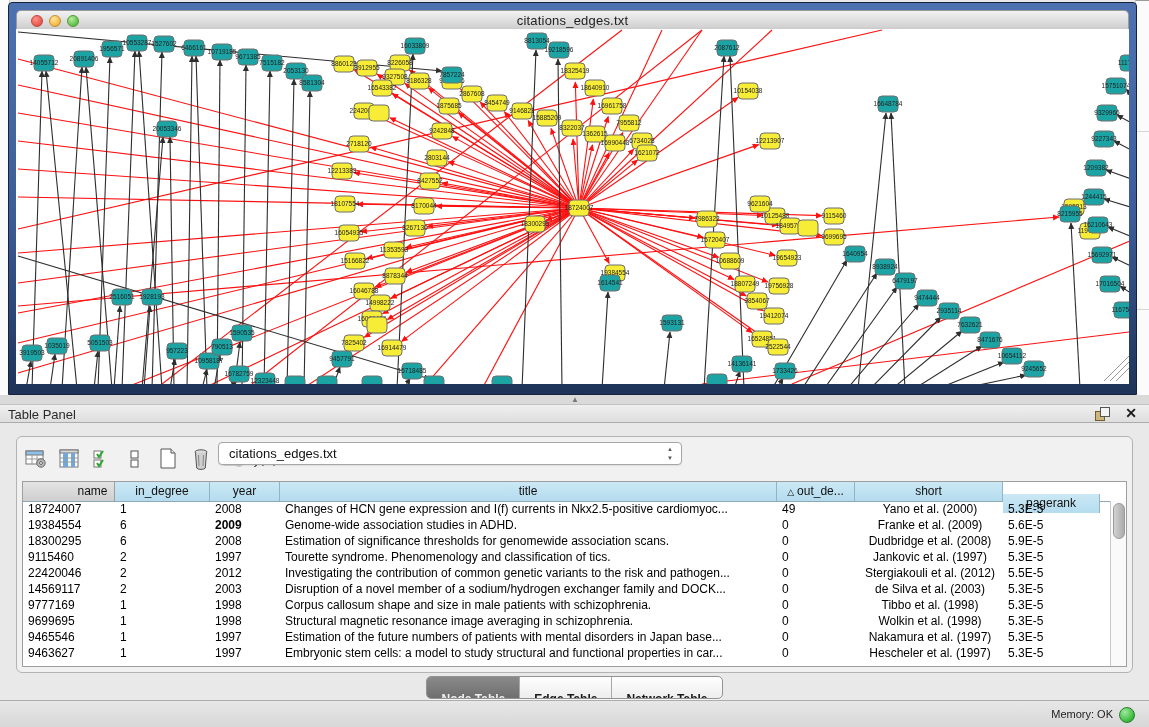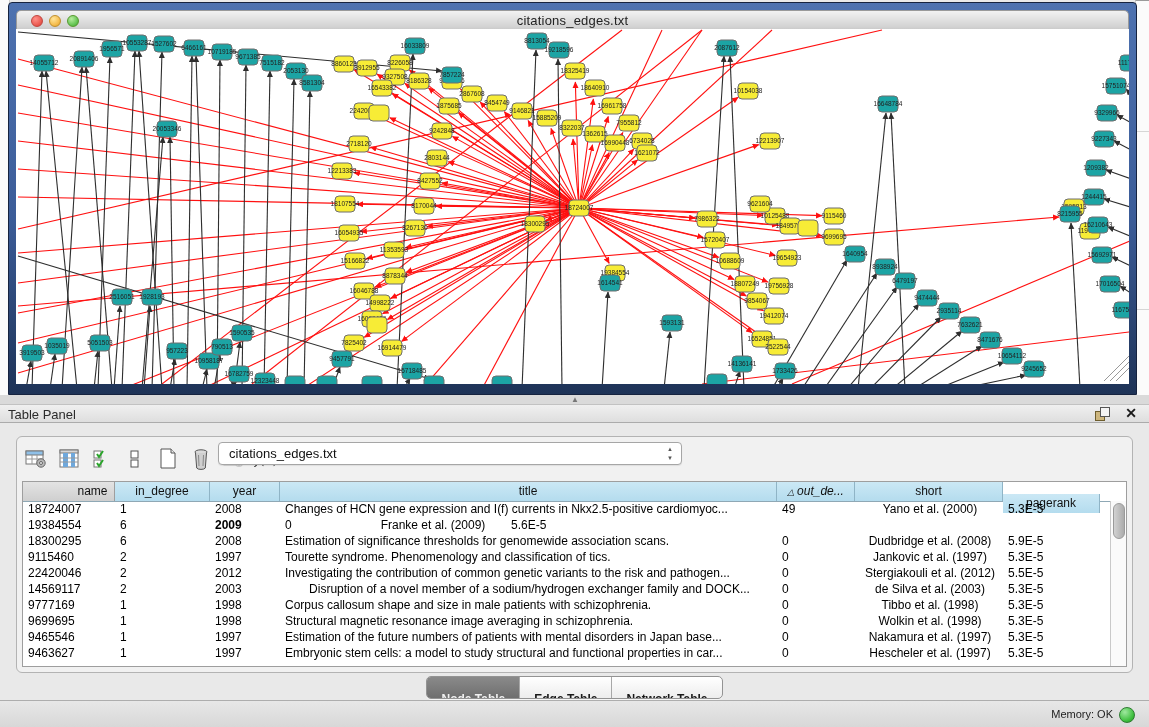--- a/index.html
+++ b/index.html
@@ -845,39 +845,40 @@
       <span class="val">citations_edges.txt</span>
       <span class="spin">▲<br>▼</span>
     </div>
 
     <div id="table-wrap">
       <div id="thead">
           <div class="hcell gray" style="width: 92px;">name</div>
           <div class="hcell" style="width: 95px;">in_degree</div>
           <div class="hcell" style="width: 70px;">year</div>
           <div class="hcell" style="width: 497px;">title</div>
-          <div class="hcell" style="width: 78px; font-style: italic;"><span class="sort">△</span>out_de...</div>
+          <div class="hcell" style="width: 78px;"><span class="sort">△</span>out_de...</div>
           <div class="hcell" style="width: 148px;">short</div>
           <div class="hcell" style="width: 97px; margin-top: 12px;">pagerank</div>
           <div class="hfill"></div>
         </div>
       <div id="tbody">
           <div class="trow">
             <div class="tcell" style="width: 92px; text-align: left;">18724007</div>
             <div class="tcell" style="width: 95px; text-align: left;">1</div>
             <div class="tcell" style="width: 70px; text-align: left;">2008</div>
             <div class="tcell" style="width: 497px; text-align: left;">Changes of HCN gene expression and I(f) currents in Nkx2.5-positive cardiomyoc...</div>
             <div class="tcell" style="width: 78px; text-align: left;">49</div>
             <div class="tcell" style="width: 148px; text-align: center;">Yano et al. (2000)</div>
             <div class="tcell" style="width: 97px; text-align: left;">5.3E-5</div>
           </div>
           <div class="trow">
             <div class="tcell" style="width: 92px; text-align: left;">19384554</div>
             <div class="tcell" style="width: 95px; text-align: left;">6</div>
             <div class="tcell" style="width: 70px; text-align: left; font-weight: bold;">2009</div>
+            <div class="tcell" style="width: 497px; text-align: left;">Genome-wide association studies in ADHD.</div>
             <div class="tcell" style="width: 78px; text-align: left;">0</div>
             <div class="tcell" style="width: 148px; text-align: center;">Franke et al. (2009)</div>
             <div class="tcell" style="width: 97px; text-align: left;">5.6E-5</div>
           </div>
           <div class="trow">
             <div class="tcell" style="width: 92px; text-align: left;">18300295</div>
             <div class="tcell" style="width: 95px; text-align: left;">6</div>
             <div class="tcell" style="width: 70px; text-align: left;">2008</div>
             <div class="tcell" style="width: 497px; text-align: left;">Estimation of significance thresholds for genomewide association scans.</div>
             <div class="tcell" style="width: 78px; text-align: left;">0</div>
@@ -899,21 +900,21 @@
             <div class="tcell" style="width: 70px; text-align: left;">2012</div>
             <div class="tcell" style="width: 497px; text-align: left;">Investigating the contribution of common genetic variants to the risk and pathogen...</div>
             <div class="tcell" style="width: 78px; text-align: left;">0</div>
             <div class="tcell" style="width: 148px; text-align: center;">Stergiakouli et al. (2012)</div>
             <div class="tcell" style="width: 97px; text-align: left;">5.5E-5</div>
           </div>
           <div class="trow">
             <div class="tcell" style="width: 92px; text-align: left;">14569117</div>
             <div class="tcell" style="width: 95px; text-align: left;">2</div>
             <div class="tcell" style="width: 70px; text-align: left;">2003</div>
-            <div class="tcell" style="width: 497px; text-align: center;">Disruption of a novel member of a sodium/hydrogen exchanger family and DOCK...</div>
+            <div class="tcell" style="width: 497px; text-align: left;">Disruption of a novel member of a sodium/hydrogen exchanger family and DOCK...</div>
             <div class="tcell" style="width: 78px; text-align: left;">0</div>
             <div class="tcell" style="width: 148px; text-align: center;">de Silva et al. (2003)</div>
             <div class="tcell" style="width: 97px; text-align: left;">5.3E-5</div>
           </div>
           <div class="trow">
             <div class="tcell" style="width: 92px; text-align: left;">9777169</div>
             <div class="tcell" style="width: 95px; text-align: left;">1</div>
             <div class="tcell" style="width: 70px; text-align: left;">1998</div>
             <div class="tcell" style="width: 497px; text-align: left;">Corpus callosum shape and size in male patients with schizophrenia.</div>
             <div class="tcell" style="width: 78px; text-align: left;">0</div>

